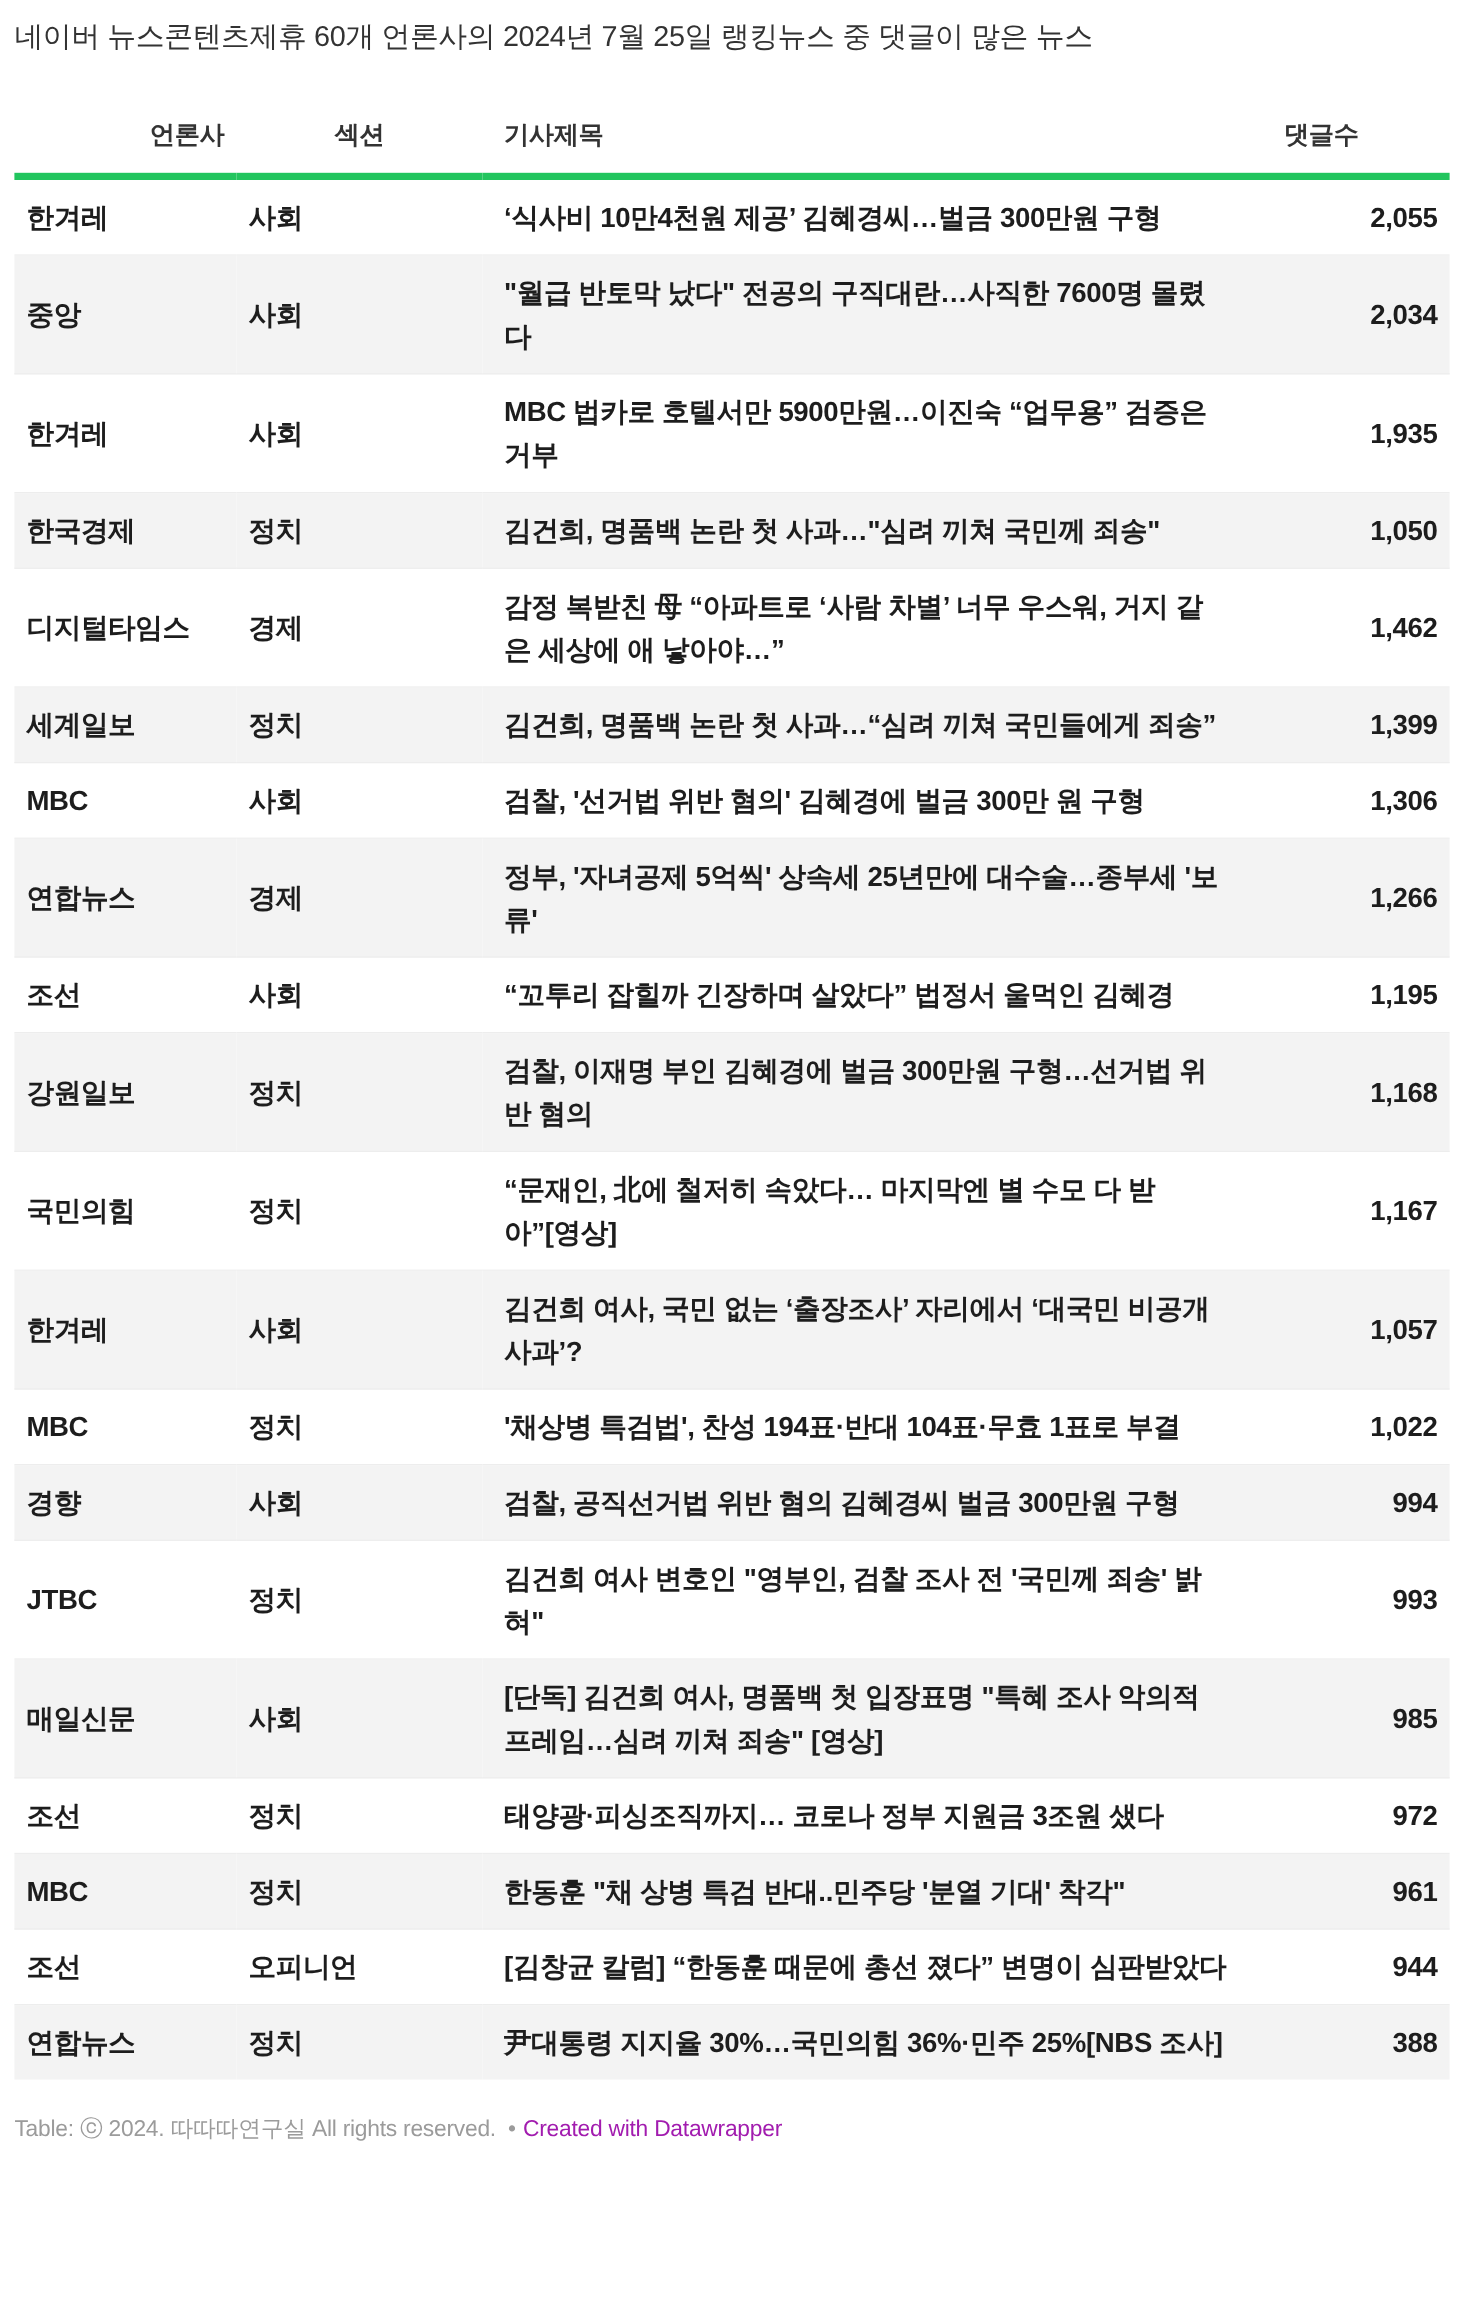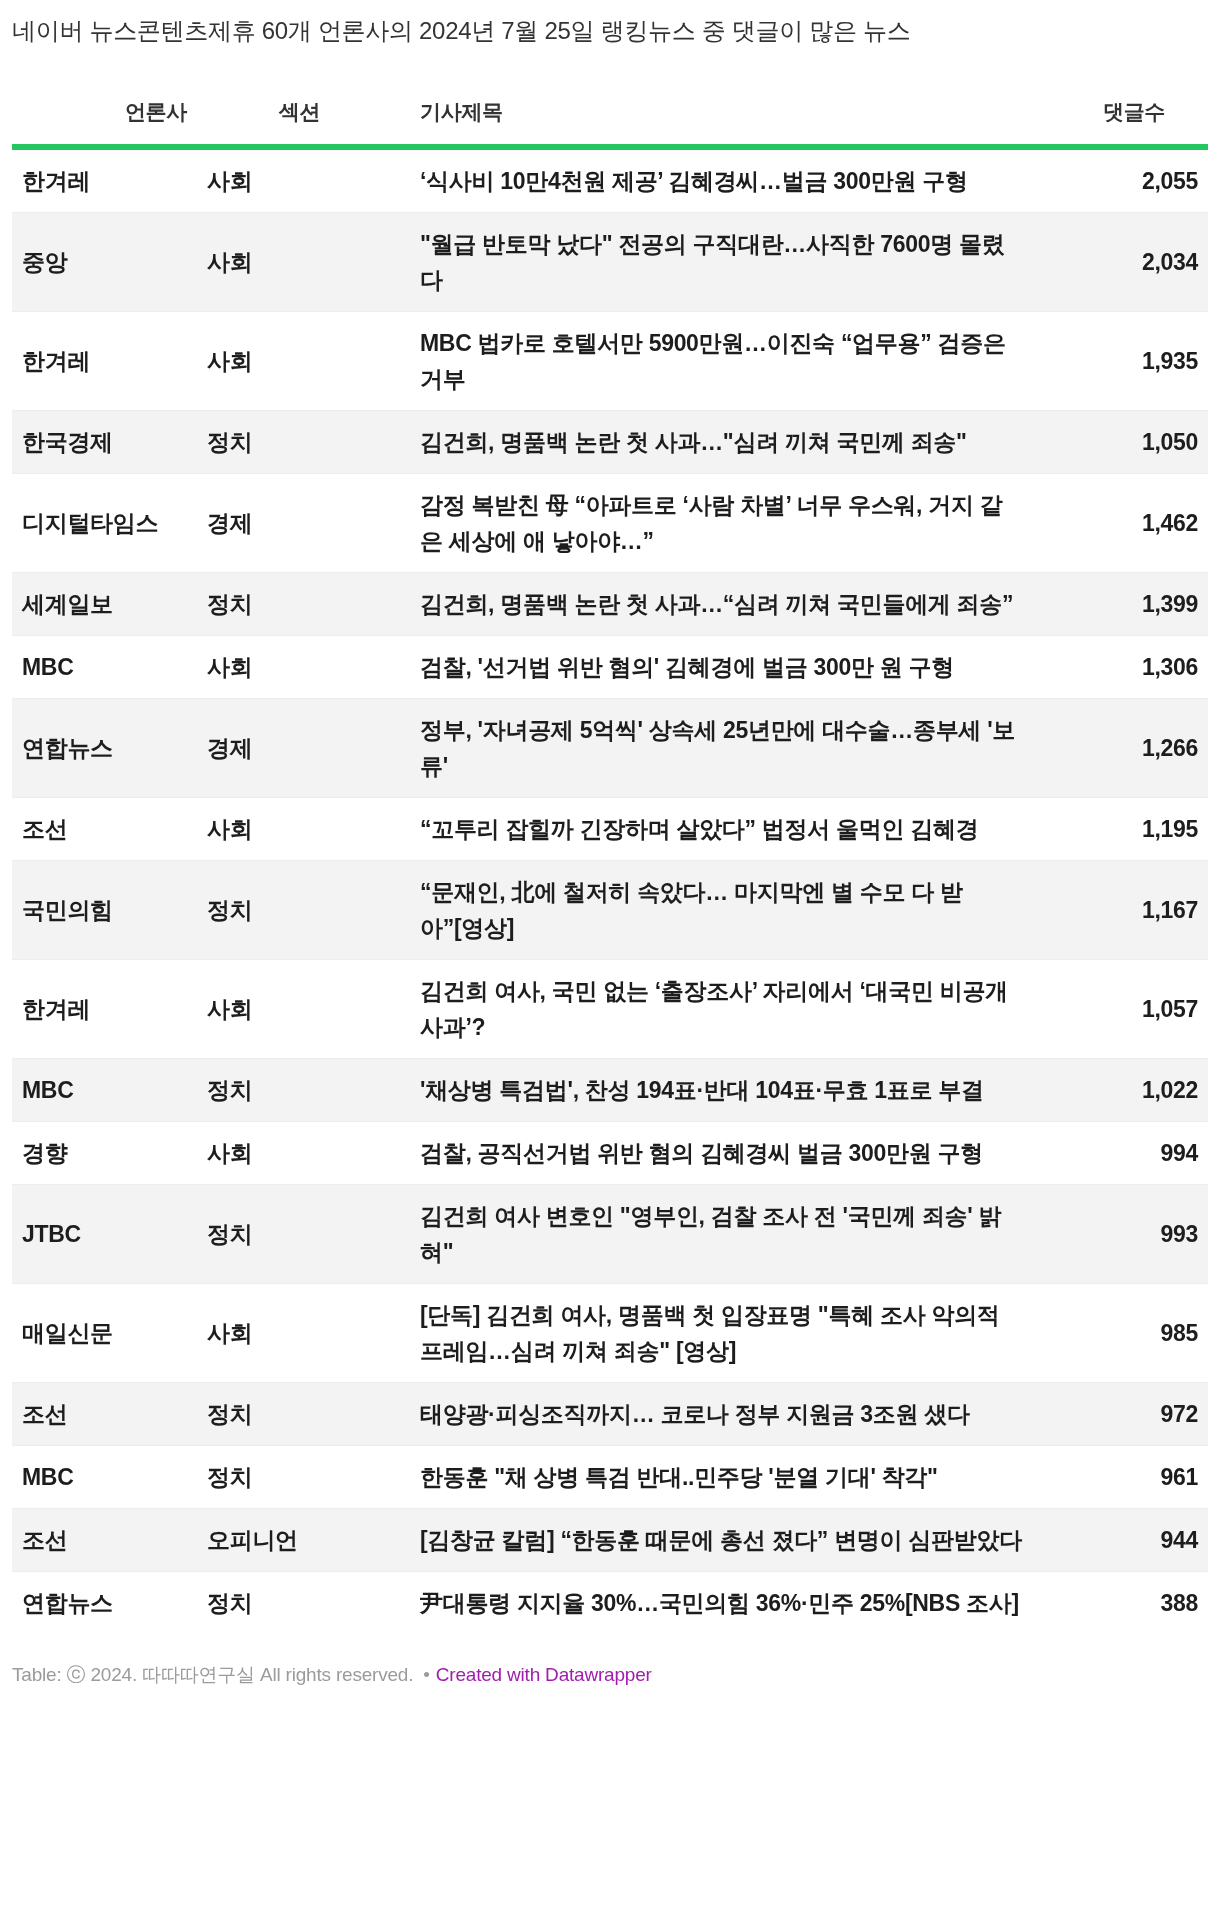--- a/index.html
+++ b/index.html
@@ -31,21 +31,21 @@
     font-weight: 700;
     color: #333333;
     padding: 22px 10px 18px 10px;
     border-bottom: 6px solid #22c55e;
     vertical-align: bottom;
     letter-spacing: -0.3px;
   }
   th.c0 { width: 165px; text-align: right; }
   th.c1 { width: 185px; text-align: center; }
   th.c2 { text-align: left; padding-left: 18px; }
-  th.c3 { width: 128px; text-align: center; }
+  th.c3 { width: 128px; text-align: left; }
   tbody td {
     font-size: 23px;
     font-weight: 700;
     color: #1d1d1d;
     line-height: 36px;
     padding: 13px 10px;
     vertical-align: middle;
     letter-spacing: -0.3px;
     word-break: keep-all;
   }
@@ -130,20 +130,26 @@
           <td class="c2">정부, '자녀공제 5억씩' 상속세 25년만에 대수술…종부세 '보류'</td>
           <td class="c3">1,266</td>
         </tr>
         <tr>
           <td class="c0">조선</td>
           <td class="c1">사회</td>
           <td class="c2">“꼬투리 잡힐까 긴장하며 살았다” 법정서 울먹인 김혜경</td>
           <td class="c3">1,195</td>
         </tr>
         <tr>
+          <td class="c0">강원일보</td>
+          <td class="c1">정치</td>
+          <td class="c2">검찰, 이재명 부인 김혜경에 벌금 300만원 구형…선거법 위반 혐의</td>
+          <td class="c3">1,168</td>
+        </tr>
+        <tr>
           <td class="c0">국민의힘</td>
           <td class="c1">정치</td>
           <td class="c2">“문재인, 北에 철저히 속았다… 마지막엔 별 수모 다 받아”[영상]</td>
           <td class="c3">1,167</td>
         </tr>
         <tr>
           <td class="c0">한겨레</td>
           <td class="c1">사회</td>
           <td class="c2">김건희 여사, 국민 없는 ‘출장조사’ 자리에서 ‘대국민 비공개 사과’?</td>
           <td class="c3">1,057</td>

